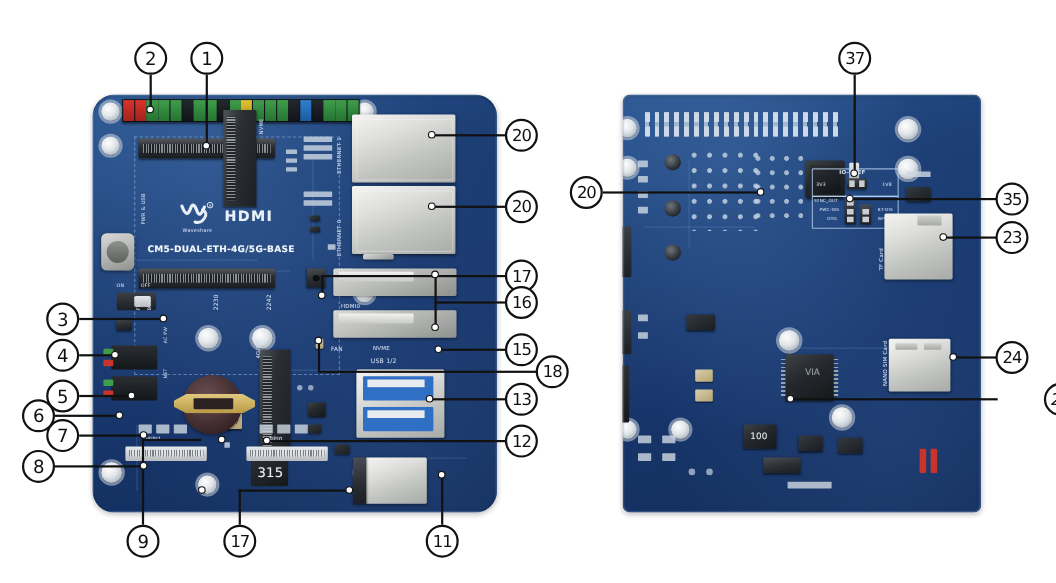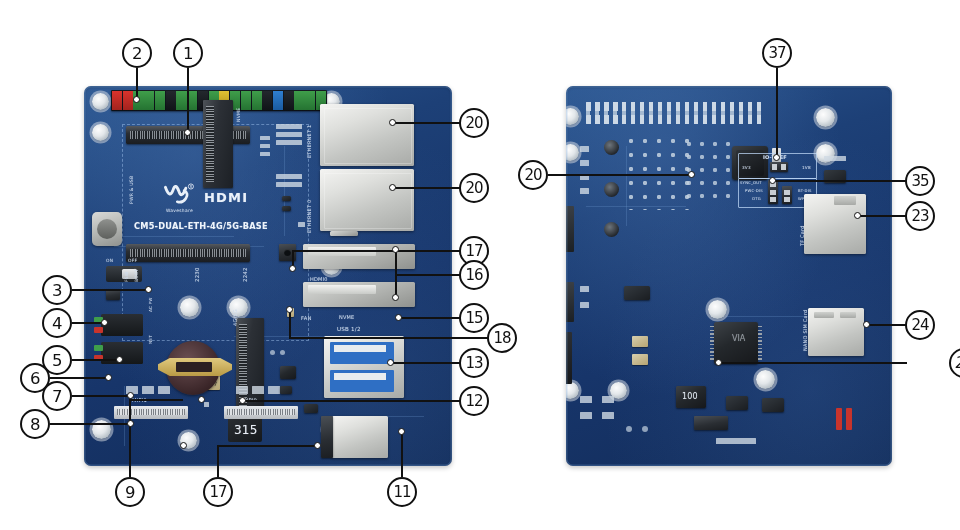--- a/index.html
+++ b/index.html
@@ -55,21 +55,21 @@
   .lead.h{height:1.7px;}
   .lead.v{width:1.7px;}
   .dot{position:absolute;width:7px;height:7px;border-radius:50%;
      background:#fff;border:1.4px solid #111;box-sizing:border-box;z-index:35;}
 </style>
 </head>
 <body>
 
 <div id="stage">
 
-  <div class="board" style="left:84px;top:86px;width:368px;height:380px;">
+  <div class="board" style="left:84px;top:86px;width:368px;height:380px;border-radius:20px;">
 
     <div class="trace" style="left:30px;top:150px;width:120px;height:1px;"></div>
     <div class="trace" style="left:30px;top:160px;width:150px;height:1px;"></div>
     <div class="trace" style="left:200px;top:60px;width:1px;height:90px;"></div>
     <div class="trace" style="left:250px;top:330px;width:90px;height:1px;"></div>
     <div class="trace" style="left:40px;top:300px;width:1px;height:60px;"></div>
     <div class="trace" style="left:150px;top:250px;width:140px;height:1px;"></div>
 
     <div class="hole" style="left:8px;top:7px;width:17px;height:17px;"></div>
     <div class="hole" style="left:8px;top:38px;width:17px;height:17px;"></div>

